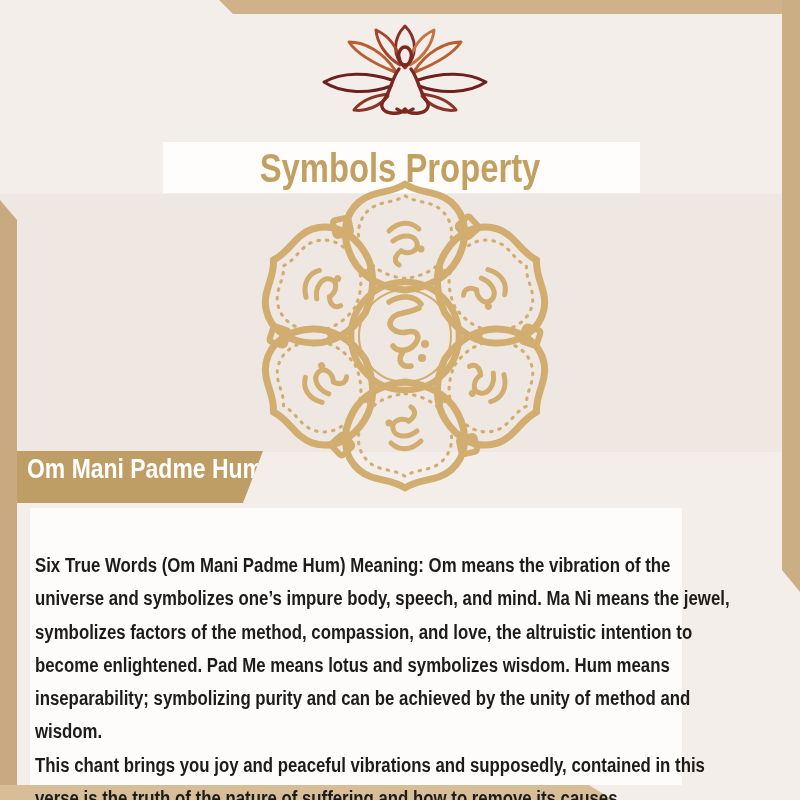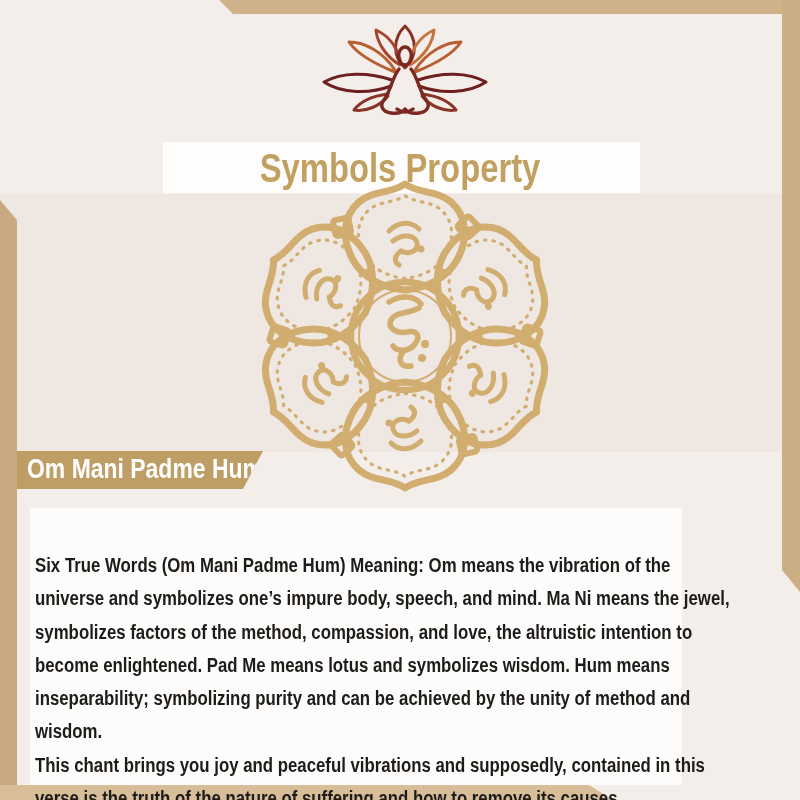--- a/index.html
+++ b/index.html
@@ -31,21 +31,21 @@
   
   .headline{
     position:absolute;left:0;top:146px;width:800px;text-align:center;
     font-size:41px;font-weight:bold;color:#c2a061;line-height:44px;
     transform:scaleX(0.8);transform-origin:50% 50%;white-space:nowrap;
   }
   
   .mandala{position:absolute;left:235px;top:166px;width:340px;height:340px;}
   
   .banner{
-    position:absolute;left:17px;top:451px;width:246px;height:38px;background:#bf9e66;
+    position:absolute;left:17px;top:451px;width:246px;height:52px;background:#bf9e66;
     clip-path:polygon(0 0,100% 0,calc(100% - 20px) 100%,0 100%);
   }
   .banner-label{
     position:absolute;left:10px;top:0;height:38px;line-height:37px;
     font-size:27px;font-weight:bold;color:#ffffff;white-space:nowrap;
     transform:scaleX(0.85);transform-origin:0 50%;
   }
   
   .body-text{
     position:absolute;left:5px;top:41px;width:119%;

